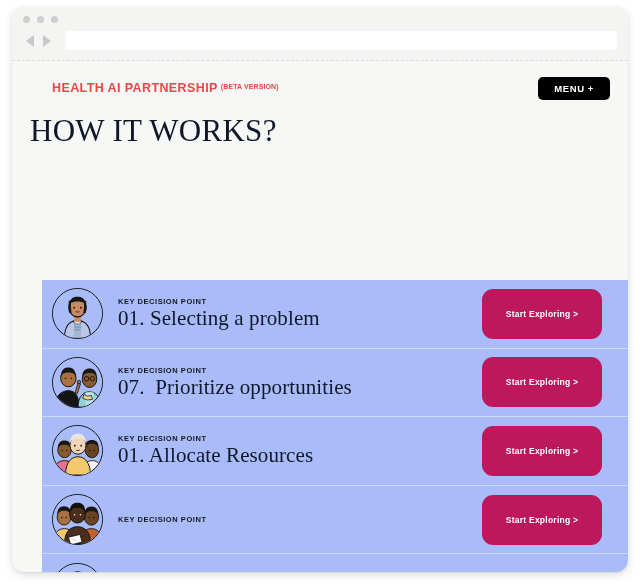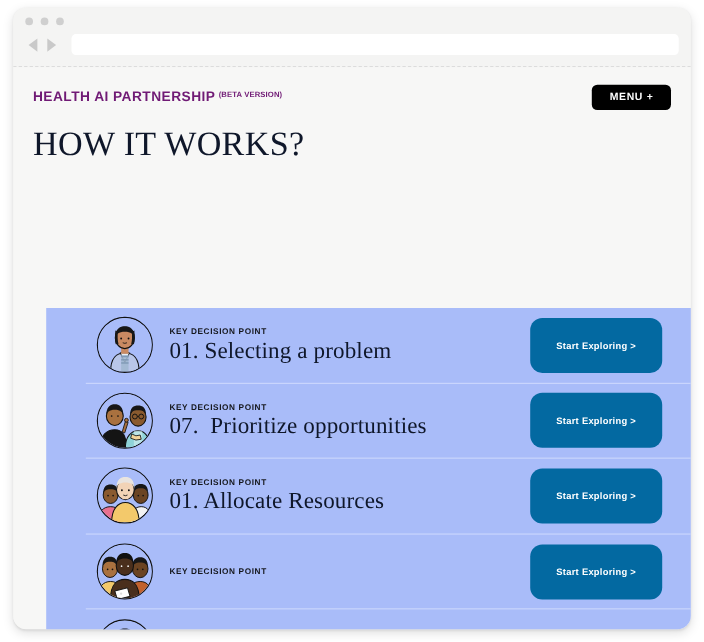--- a/index.html
+++ b/index.html
@@ -91,23 +91,24 @@
   .site-header {
     display: flex;
     align-items: center;
     justify-content: space-between;
     padding-top: 17px;
     height: 38px;
   }
   .brand {
     display: flex;
     align-items: flex-start;
-    color: #701a75;
+    color: #ef4444;
     font-weight: bold;
     letter-spacing: 0.4px;
+    margin-left: 22px;
   }
   .brand-name {
     font-size: 12.5px;
     line-height: 13px;
   }
   .brand-beta {
     font-size: 7px;
     font-weight: bold;
     margin-left: 3px;
     line-height: 9px;
@@ -146,21 +147,20 @@
     background: #a9bcf9;
     overflow: hidden;
   }
   .decision-row {
     display: flex;
     align-items: center;
     height: 68.6px;
     padding: 0 0 0 10px;
     border-bottom: 1.5px solid #ccd8fd;
     position: relative;
-    margin-left: 36px;
   }
   .decision-row:last-child { border-bottom: none; }
 
   .avatar {
     flex: 0 0 auto;
     width: 51px;
     height: 51px;
     border-radius: 50%;
     border: 1.6px solid #111111;
     background: #a9bcf9;
@@ -181,21 +181,21 @@
     font-family: "Liberation Serif", serif;
     font-size: 21px;
     color: #0f172a;
     line-height: 1.12;
     white-space: pre;
     letter-spacing: 0.1px;
   }
 
   .explore-button {
     flex: 0 0 auto;
-    background: #0369a1;
+    background: #be185d;
     color: #ffffff;
     border: none;
     border-radius: 11px;
     font-size: 8.5px;
     font-weight: bold;
     letter-spacing: 0.25px;
     padding: 20px 0;
     width: 120px;
     text-align: center;
     cursor: pointer;

